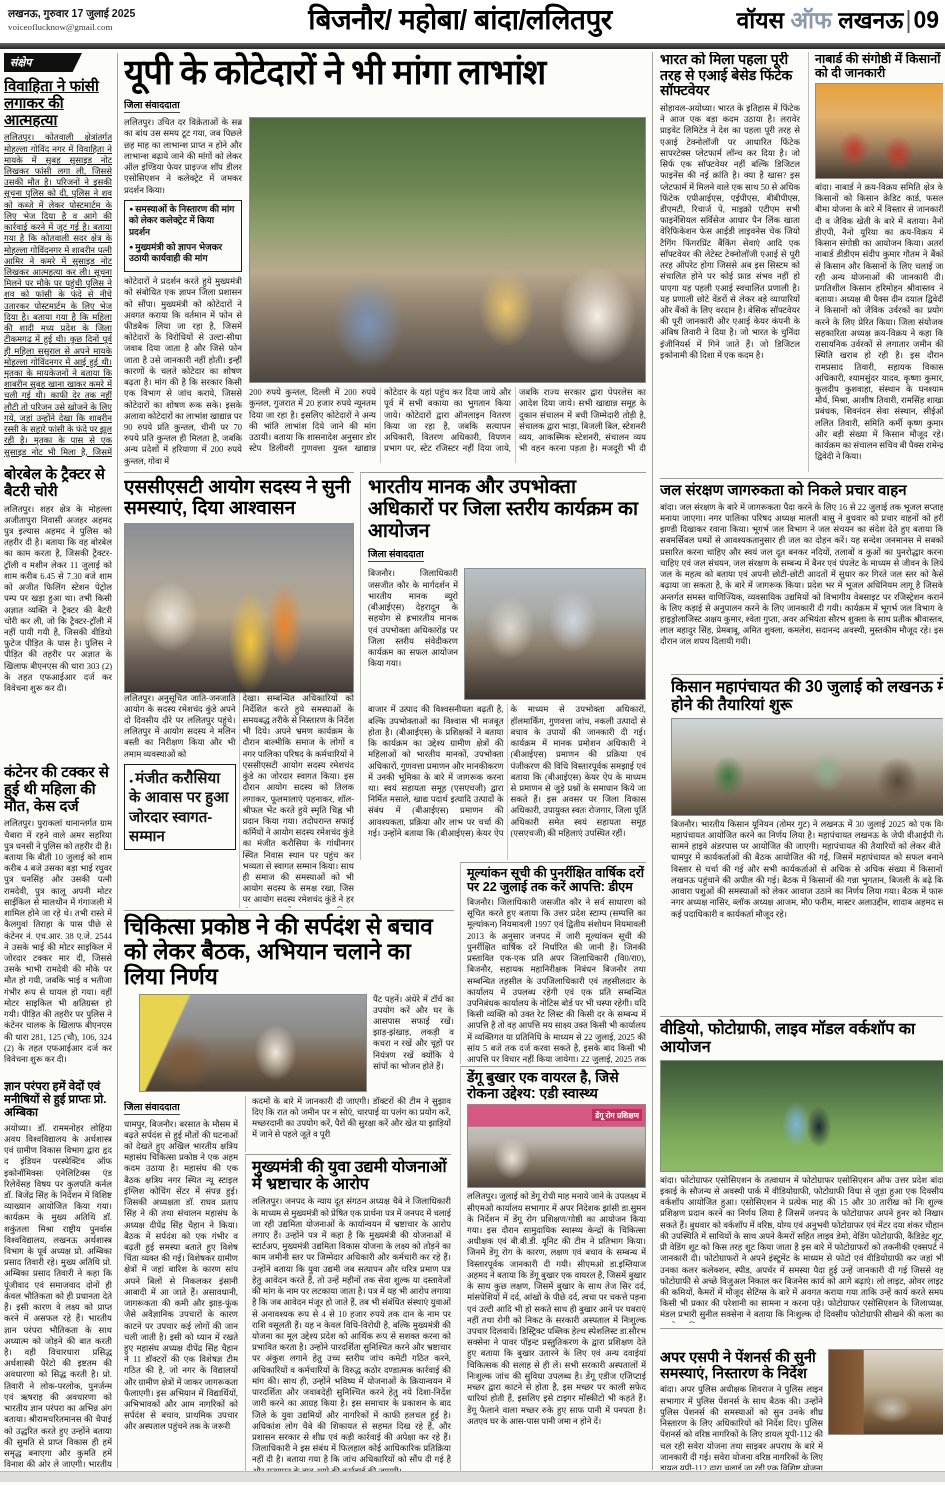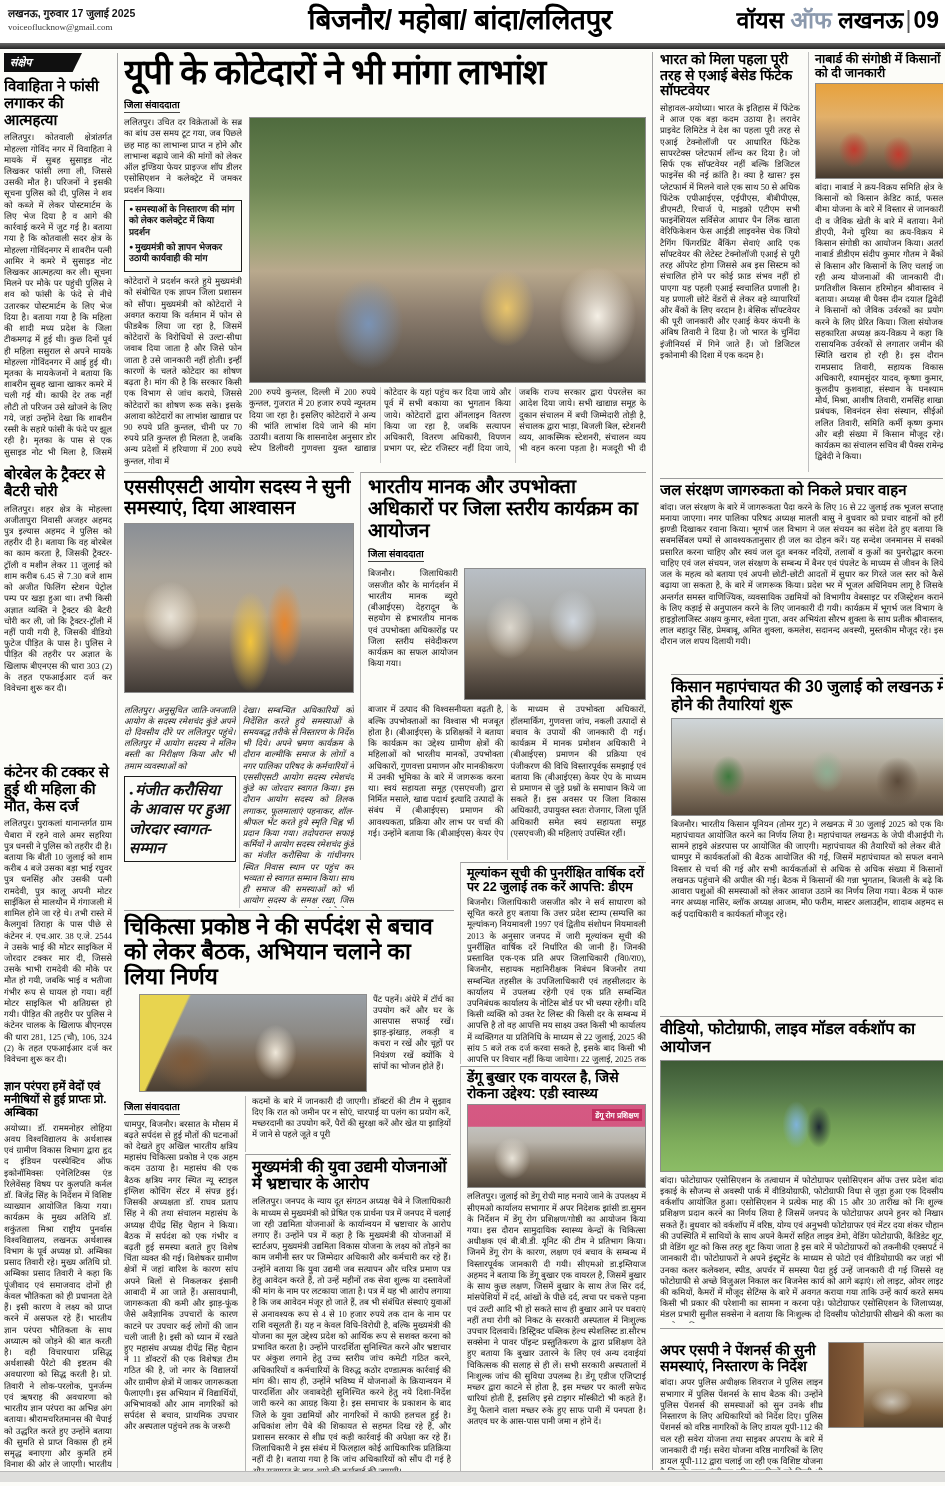--- a/index.html
+++ b/index.html
@@ -29,21 +29,21 @@
 
   
   #left-rail { position:absolute; left:4px; top:53px; width:114px; height:1415px;
                border-right:1px solid #a5a5a5; padding-right:5px; overflow:hidden; }
   #tag-sankshep { background:#101010; color:#fff; font-family:"Liberation Sans",sans-serif;
                   font-style:italic; font-weight:700; font-size:11px; width:78px; padding:1px 10px 3px 6px;
                   clip-path:polygon(0 0,100% 0,88% 100%,0 100%); margin-bottom:4px; }
   .lr-art { overflow:hidden; margin-bottom:6px; }
   .lr-art h3 { font-size:15px; margin:2px 0 4px; }
   #lr-a4 h3 { font-size:11.5px; }
-  #lr-a1 { height:382px; } #lr-a2 { height:292px; } #lr-a3 { height:310px; } #lr-a4 { height:405px; }
+  #lr-a1 { height:382px;text-decoration:underline; } #lr-a2 { height:292px; } #lr-a3 { height:310px; } #lr-a4 { height:405px; }
 
   
   #main-art { position:absolute; left:124px; top:52px; width:522px; height:418px; overflow:hidden; }
   #main-art h1 { font-size:35px; letter-spacing:-1px; margin-bottom:3px; }
   #main-flex { display:flex; gap:7px; }
   #main-leftcol { width:118px; flex:none; }
   .info-box { border:1.5px solid #1c1c1c; padding:3px 4px; margin:4px 0;
               font-family:"Liberation Sans",sans-serif; font-size:9px; font-weight:700; line-height:1.3; }
   .info-box .b-item { margin-bottom:3px; }
   .info-box .b-item::before { content:"● "; font-size:7px; position:relative; top:-1px; }
@@ -58,21 +58,21 @@
 
   
   #scst-art { position:absolute; left:124px; top:472px; width:230px; height:436px; overflow:hidden; border-top:1px solid #9b9b9b; padding-top:3px; }
   #scst-art h2 { font-size:19px; margin-bottom:4px; }
   #ph-garland { width:100%; height:170px;
     background:
       radial-gradient(30px 70px at 55% 70%, #f2c43c 0%, rgba(242,196,60,0) 72%),
       radial-gradient(26px 60px at 70% 60%, #e8862c 0%, rgba(232,134,44,0) 70%),
       radial-gradient(40px 50px at 20% 55%, #e8e2d6 0%, rgba(232,226,214,0) 70%),
       linear-gradient(180deg,#8a8f96 0%, #a9a49b 30%, #b5a58e 55%, #6e6259 80%, #403a35 100%); }
-  #scst-cols { margin-top:12px; columns:2; column-gap:7px; column-rule:1px solid #c6c6c6; height:252px;font-style:italic; }
+  #scst-cols { margin-top:0; columns:2; column-gap:7px; column-rule:1px solid #c6c6c6; height:252px; }
   #scst-box { border:1.5px solid #1c1c1c; padding:3px 4px; margin:4px 0; font-family:"Liberation Sans",sans-serif;
               font-size:15px; font-weight:700; line-height:1.3; }
   #scst-box::before { content:"● "; font-size:7px; }
 
   #bis-art { position:absolute; left:360px; top:472px; width:286px; height:388px; overflow:hidden;
              border-top:1px solid #9b9b9b; border-left:1px solid #b5b5b5; padding:3px 0 0 7px; }
   #bis-art h2 { font-size:19.5px; margin-bottom:2px; }
   #bis-row { display:flex; gap:6px; margin-top:2px; }
   #bis-lead { width:90px; flex:none; }
   #ph-bis { flex:1; height:132px;
@@ -144,21 +144,21 @@
       linear-gradient(180deg,#cfd6da 0%, #b9b4a6 40%, #8a7a66 70%, #574a3c 100%); }
 
   #ws-art { left:7px; top:964px; width:284px; height:308px; border-top:1px solid #9b9b9b; padding-top:3px; }
   #ws-art h2 { font-size:16px; margin-bottom:4px; }
   #ph-lawn { width:100%; height:112px;
     background:
       radial-gradient(20px 34px at 48% 58%, #7fb3d9 0%, rgba(127,179,217,0) 70%),
       radial-gradient(18px 30px at 56% 60%, #1f2a33 0%, rgba(31,42,51,0) 70%),
       linear-gradient(180deg,#3d5a35 0%, #55774a 30%, #6f9a54 55%, #7fae5c 75%, #8cbd66 100%); }
 
-  #asp-art { left:7px; top:1276px; width:284px; height:142px; border-top:1px solid #9b9b9b; padding-top:13px; }
+  #asp-art { left:7px; top:1276px; width:284px; height:142px; border-top:1px solid #9b9b9b; padding-top:20px; }
   #asp-art h2 { font-size:14.5px; margin-bottom:3px; }
   #ph-asp { float:right; width:116px; height:86px; margin:0 0 3px 5px;
     background:
       linear-gradient(90deg,#6e4a2e 0%, #8a5f3a 30%, rgba(138,95,58,0) 31%),
       radial-gradient(30px 20px at 55% 70%, #c9c2b5 0%, rgba(201,194,181,0) 70%),
       linear-gradient(180deg,#ded8cc 0%, #b8a88e 45%, #7d603f 80%, #55422c 100%); }
 
   #bottom-bar { position:absolute; left:0; bottom:4px; width:945px; height:11px;
                 background:#dededc; border-top:1px solid #b8b8b8; }
 </style>

